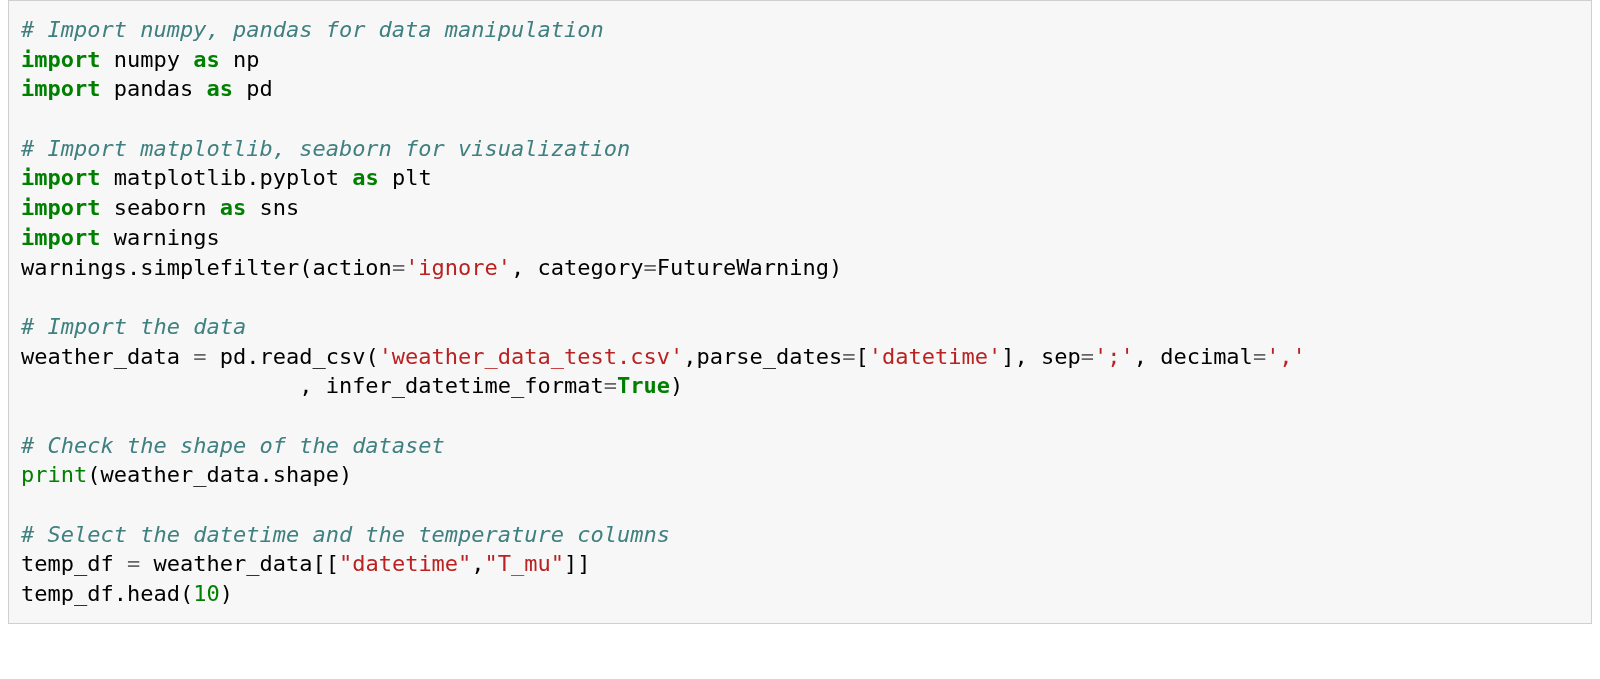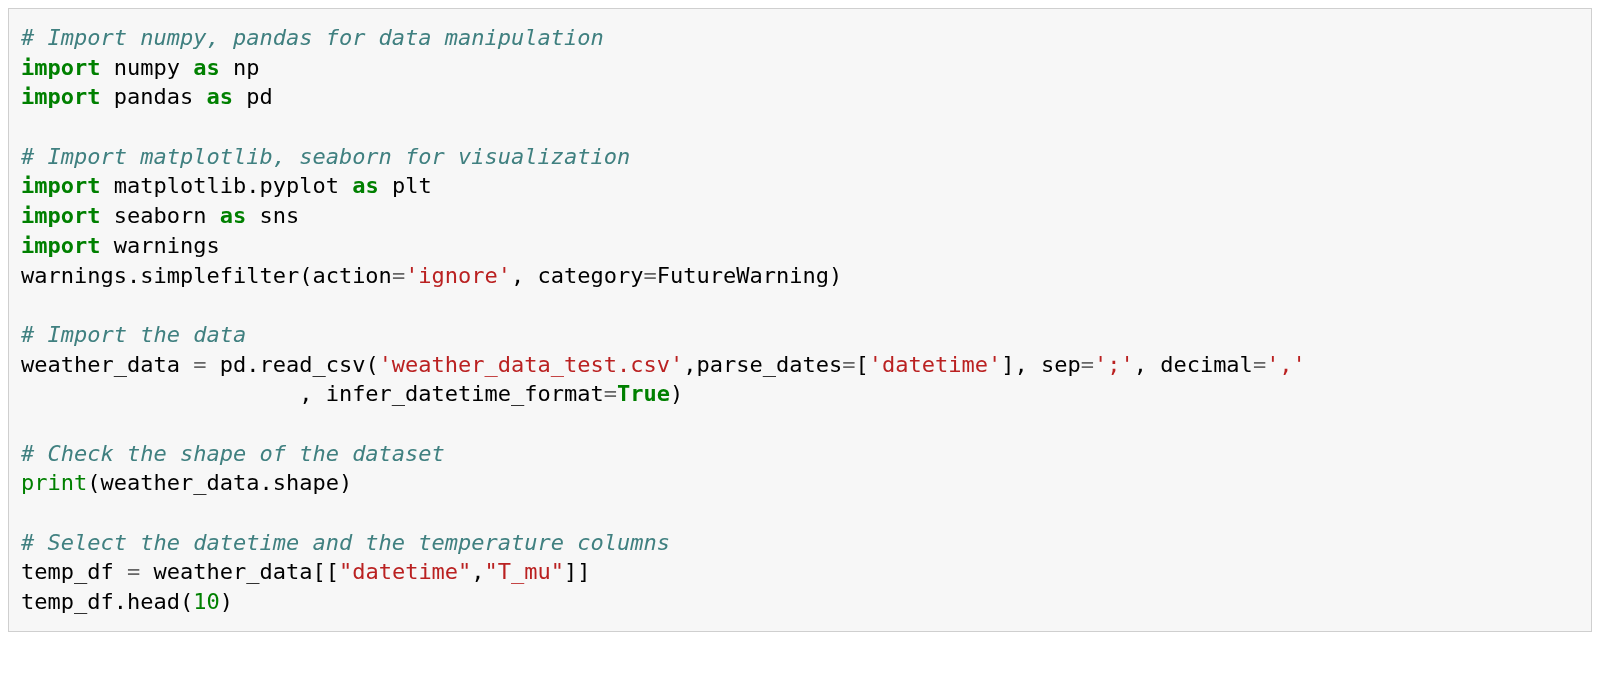--- a/index.html
+++ b/index.html
@@ -7,21 +7,21 @@
     padding: 0;
     width: 1600px;
     height: 679px;
     background: #ffffff;
     font-family: "DejaVu Sans Mono", "Menlo", "Consolas", monospace;
   }
   .code-cell {
     box-sizing: border-box;
     border: 1px solid #cfcfcf;
     background: #f7f7f7;
-    margin: 8px 8px;
+    margin: 0 8px;
     padding: 14px 12px 14px 12px;
     font-size: 22px;
     line-height: 1.35;
     color: #000;
     white-space: pre;
     overflow: hidden;
   }
   .c  { color: #408080; font-style: italic; }   
   .kw { color: #008000; font-weight: bold; }     
   .kc { color: #008000; font-weight: bold; }     

